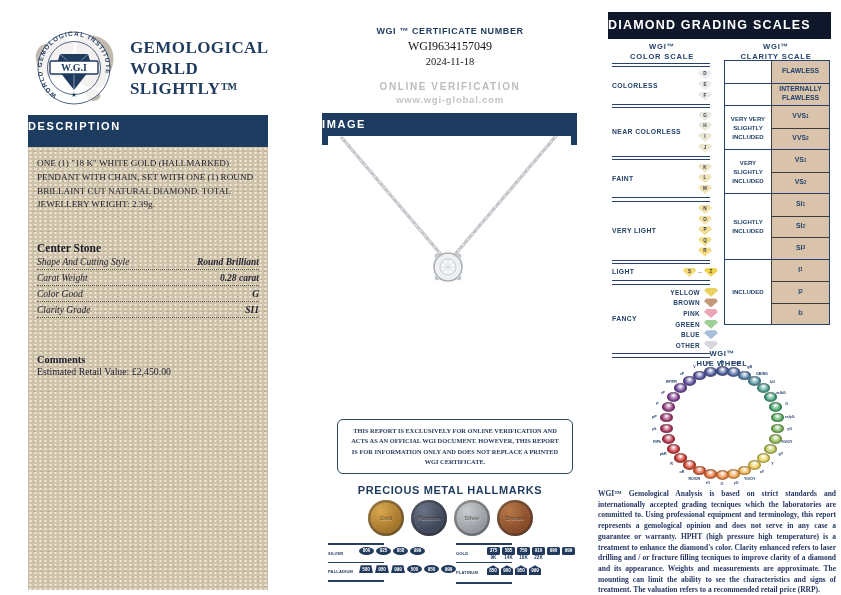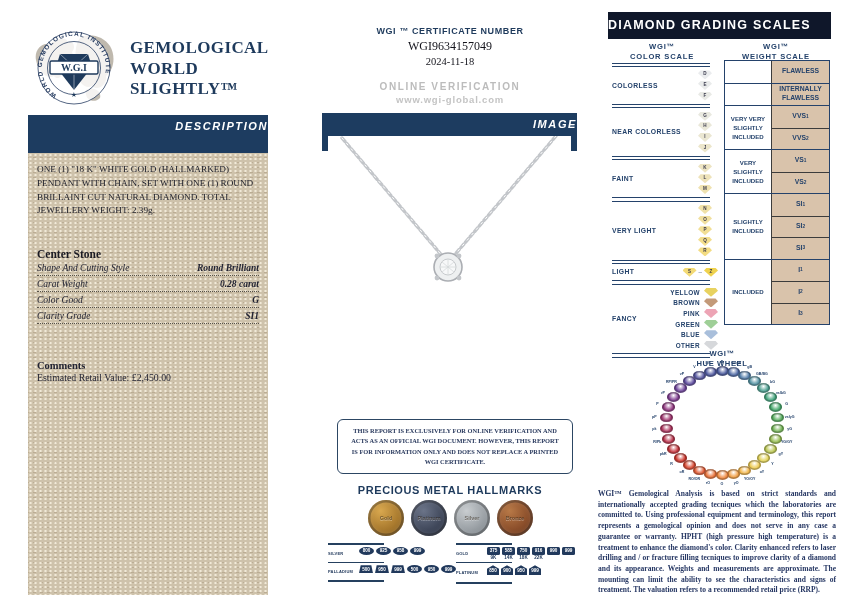--- a/index.html
+++ b/index.html
@@ -6,22 +6,22 @@
   .page{position:relative;width:841px;height:595px;background:#ffffff;overflow:hidden;
         font-family:"Liberation Serif",serif;color:#232433;}
 
   
   .left-col{position:absolute;left:28px;top:0;width:240px;}
   .logo-row{margin-top:22px;display:flex;align-items:flex-start;height:92px;}
   .logo-badge{width:92px;height:92px;flex:0 0 92px;position:relative;}
   .brand-title{margin-left:10px;margin-top:16px;font-family:"Liberation Serif",serif;
                font-weight:bold;font-size:17px;line-height:1.22;color:#1e3a5c;letter-spacing:.4px;}
   .navy-bar{background:#1d3c60;color:#fff;font-family:"Liberation Sans",sans-serif;
-            font-weight:bold;font-size:11px;letter-spacing:1.6px;text-align:right;
-            height:38px;line-height:22px;font-style:italic;}
+            font-weight:bold;font-size:11px;letter-spacing:1.6px;text-align:left;
+            height:32px;line-height:22px;}
   .desc-bar{margin-top:1px;}
   .beige{height:443px;box-sizing:border-box;padding:10px 9px;
          background-color:#cec2ab;
          background-image:
            radial-gradient(rgba(243,236,219,.95) 1px, transparent 1.4px),
            radial-gradient(rgba(171,156,128,.55) 1px, transparent 1.4px);
          background-size:5px 4px,7px 5px;background-position:0 0,3px 2px;}
   .desc-text{font-size:9.2px;line-height:1.5;color:#23242e;}
   .stone-head{margin-top:30px;font-weight:bold;font-size:11.5px;color:#1a1a24;}
   .stone-row{display:flex;justify-content:space-between;align-items:baseline;
@@ -351,21 +351,21 @@
   </div>
 
   <div class="grading-bar">DIAMOND GRADING SCALES</div>
 
   <div class="scale-title" id="color-title">
     <div>WGI™</div>
     <div>COLOR SCALE</div>
   </div>
   <div class="scale-title" id="clarity-title">
     <div>WGI™</div>
-    <div>WEIGHT SCALE</div>
+    <div>CLARITY SCALE</div>
   </div>
 
   <div class="color-scale" id="color-scale">
       <div class="csep"></div>
       <div class="cgroup">
         <span class="glabel">COLORLESS</span>
         <div class="dstack">
           <span class="dia" style="background: rgb(234, 236, 238);">
             <i>D</i>
           </span>

